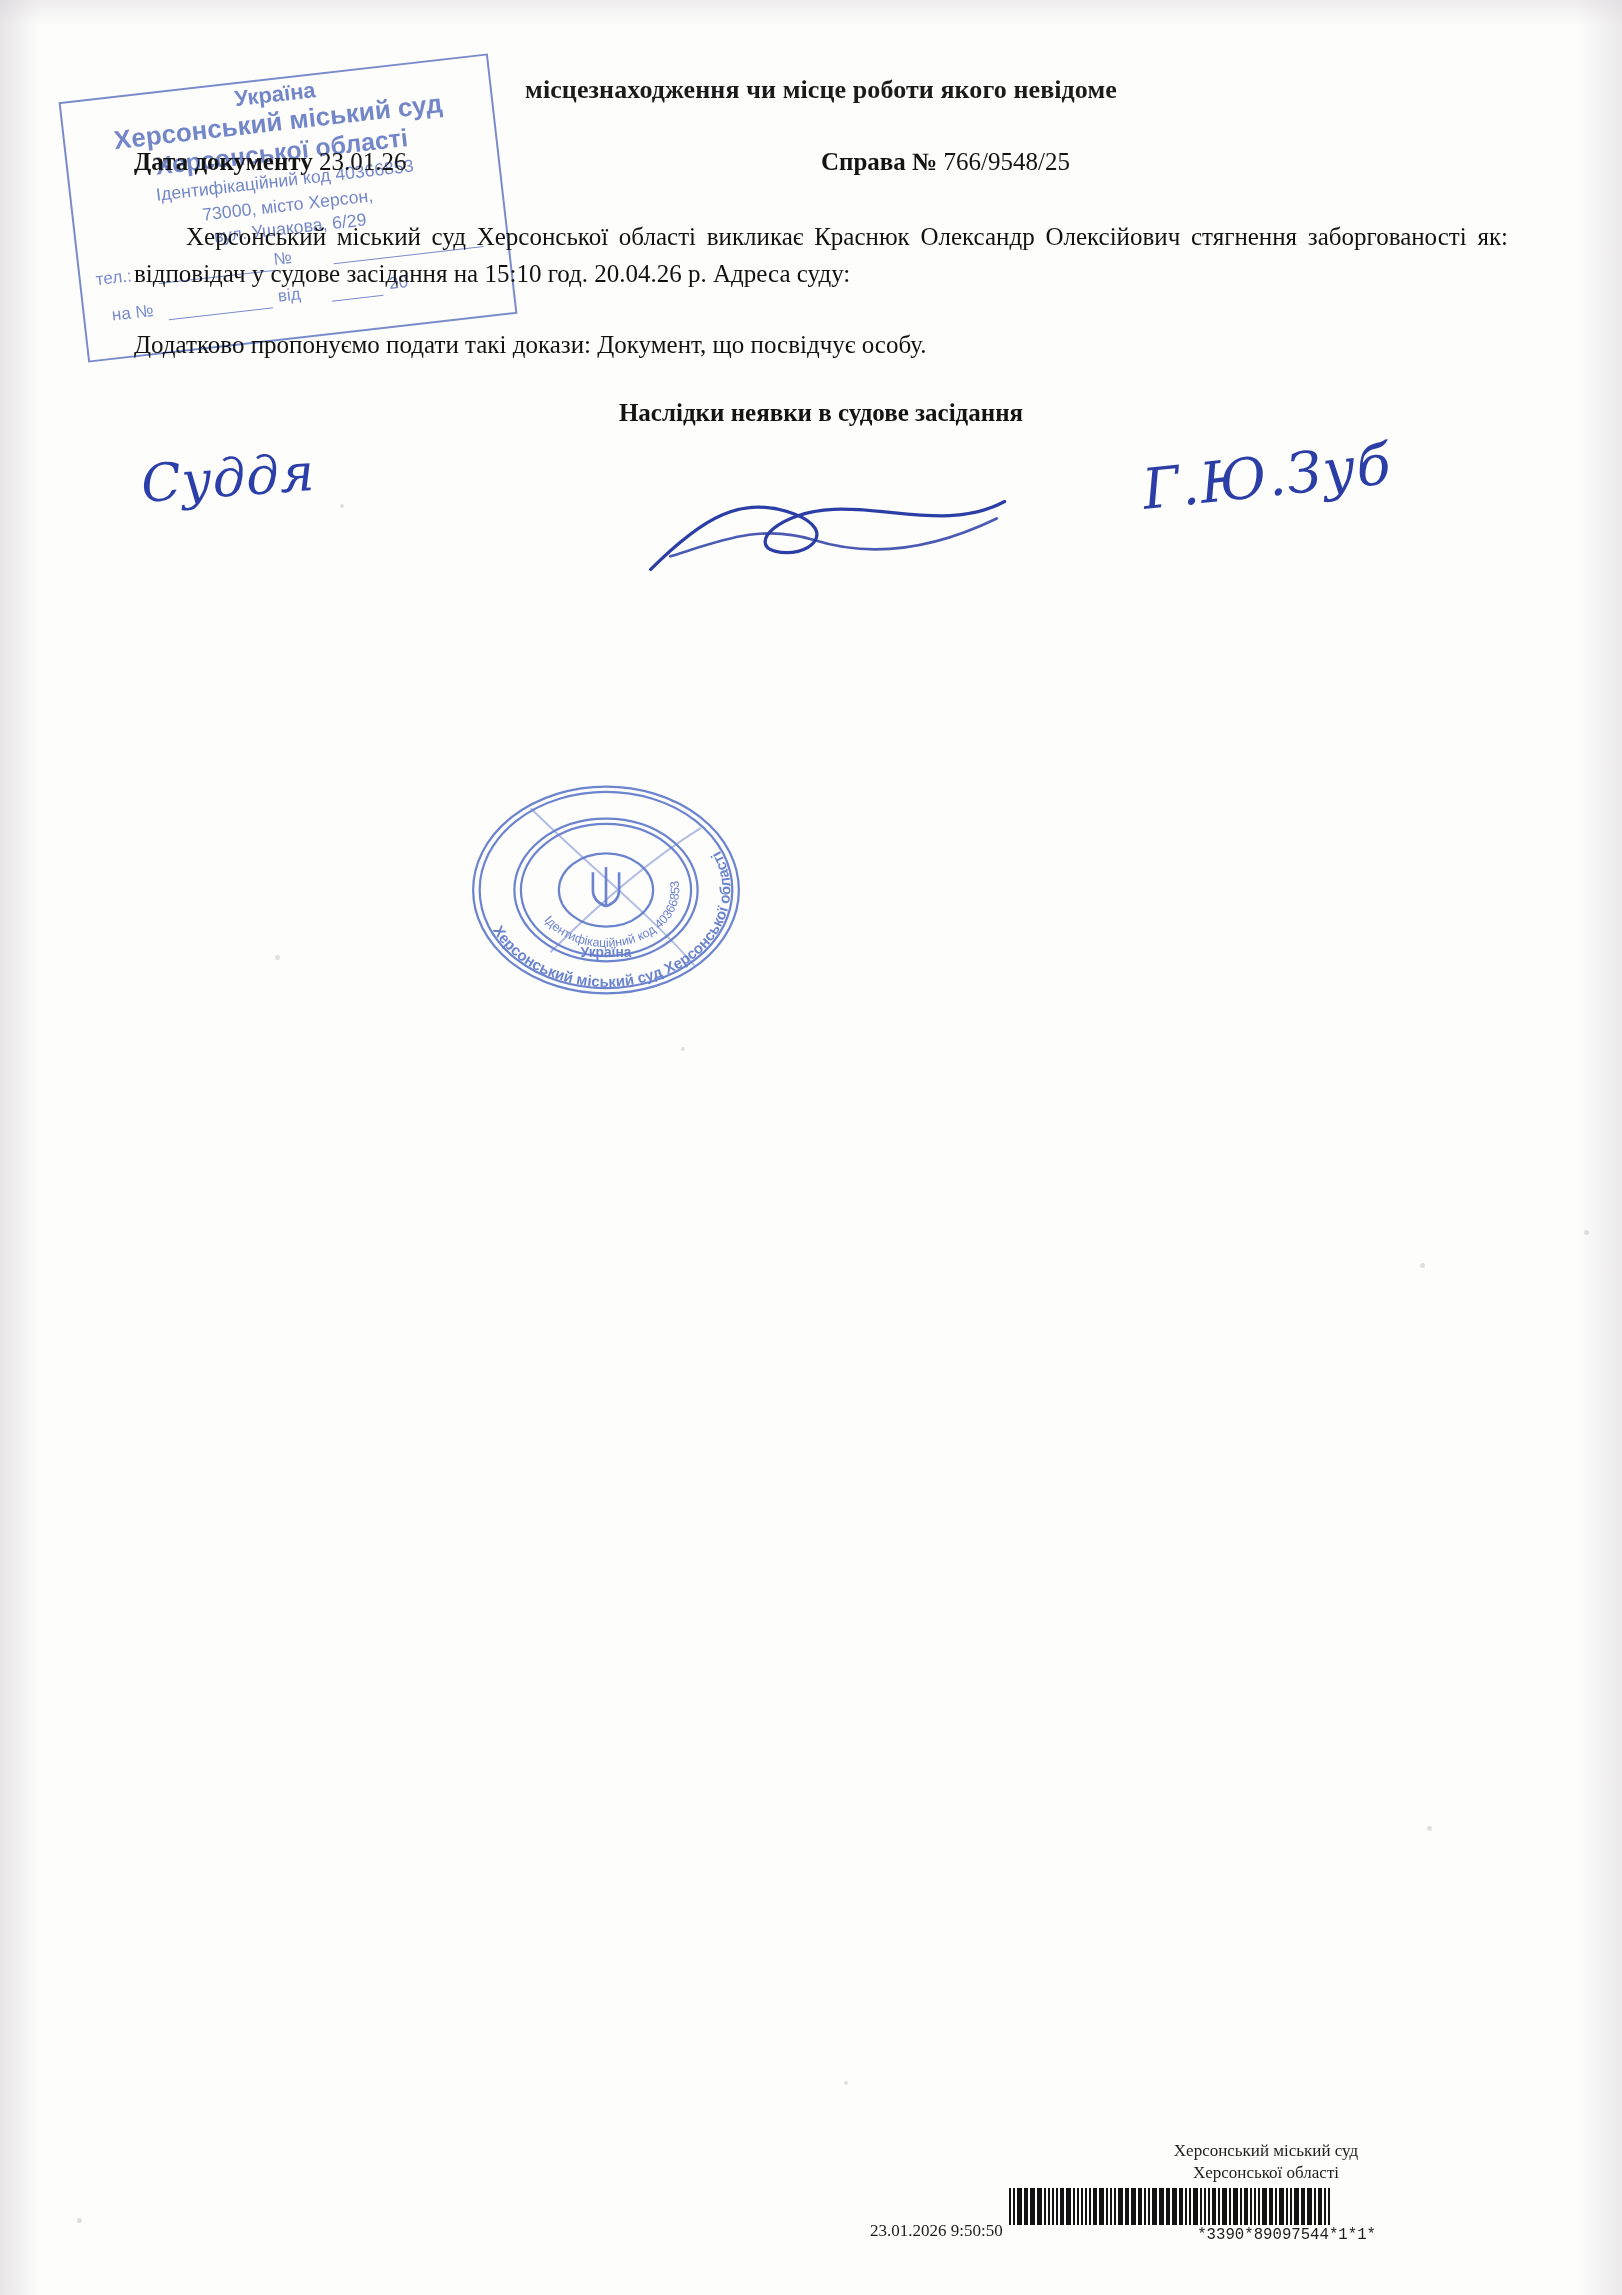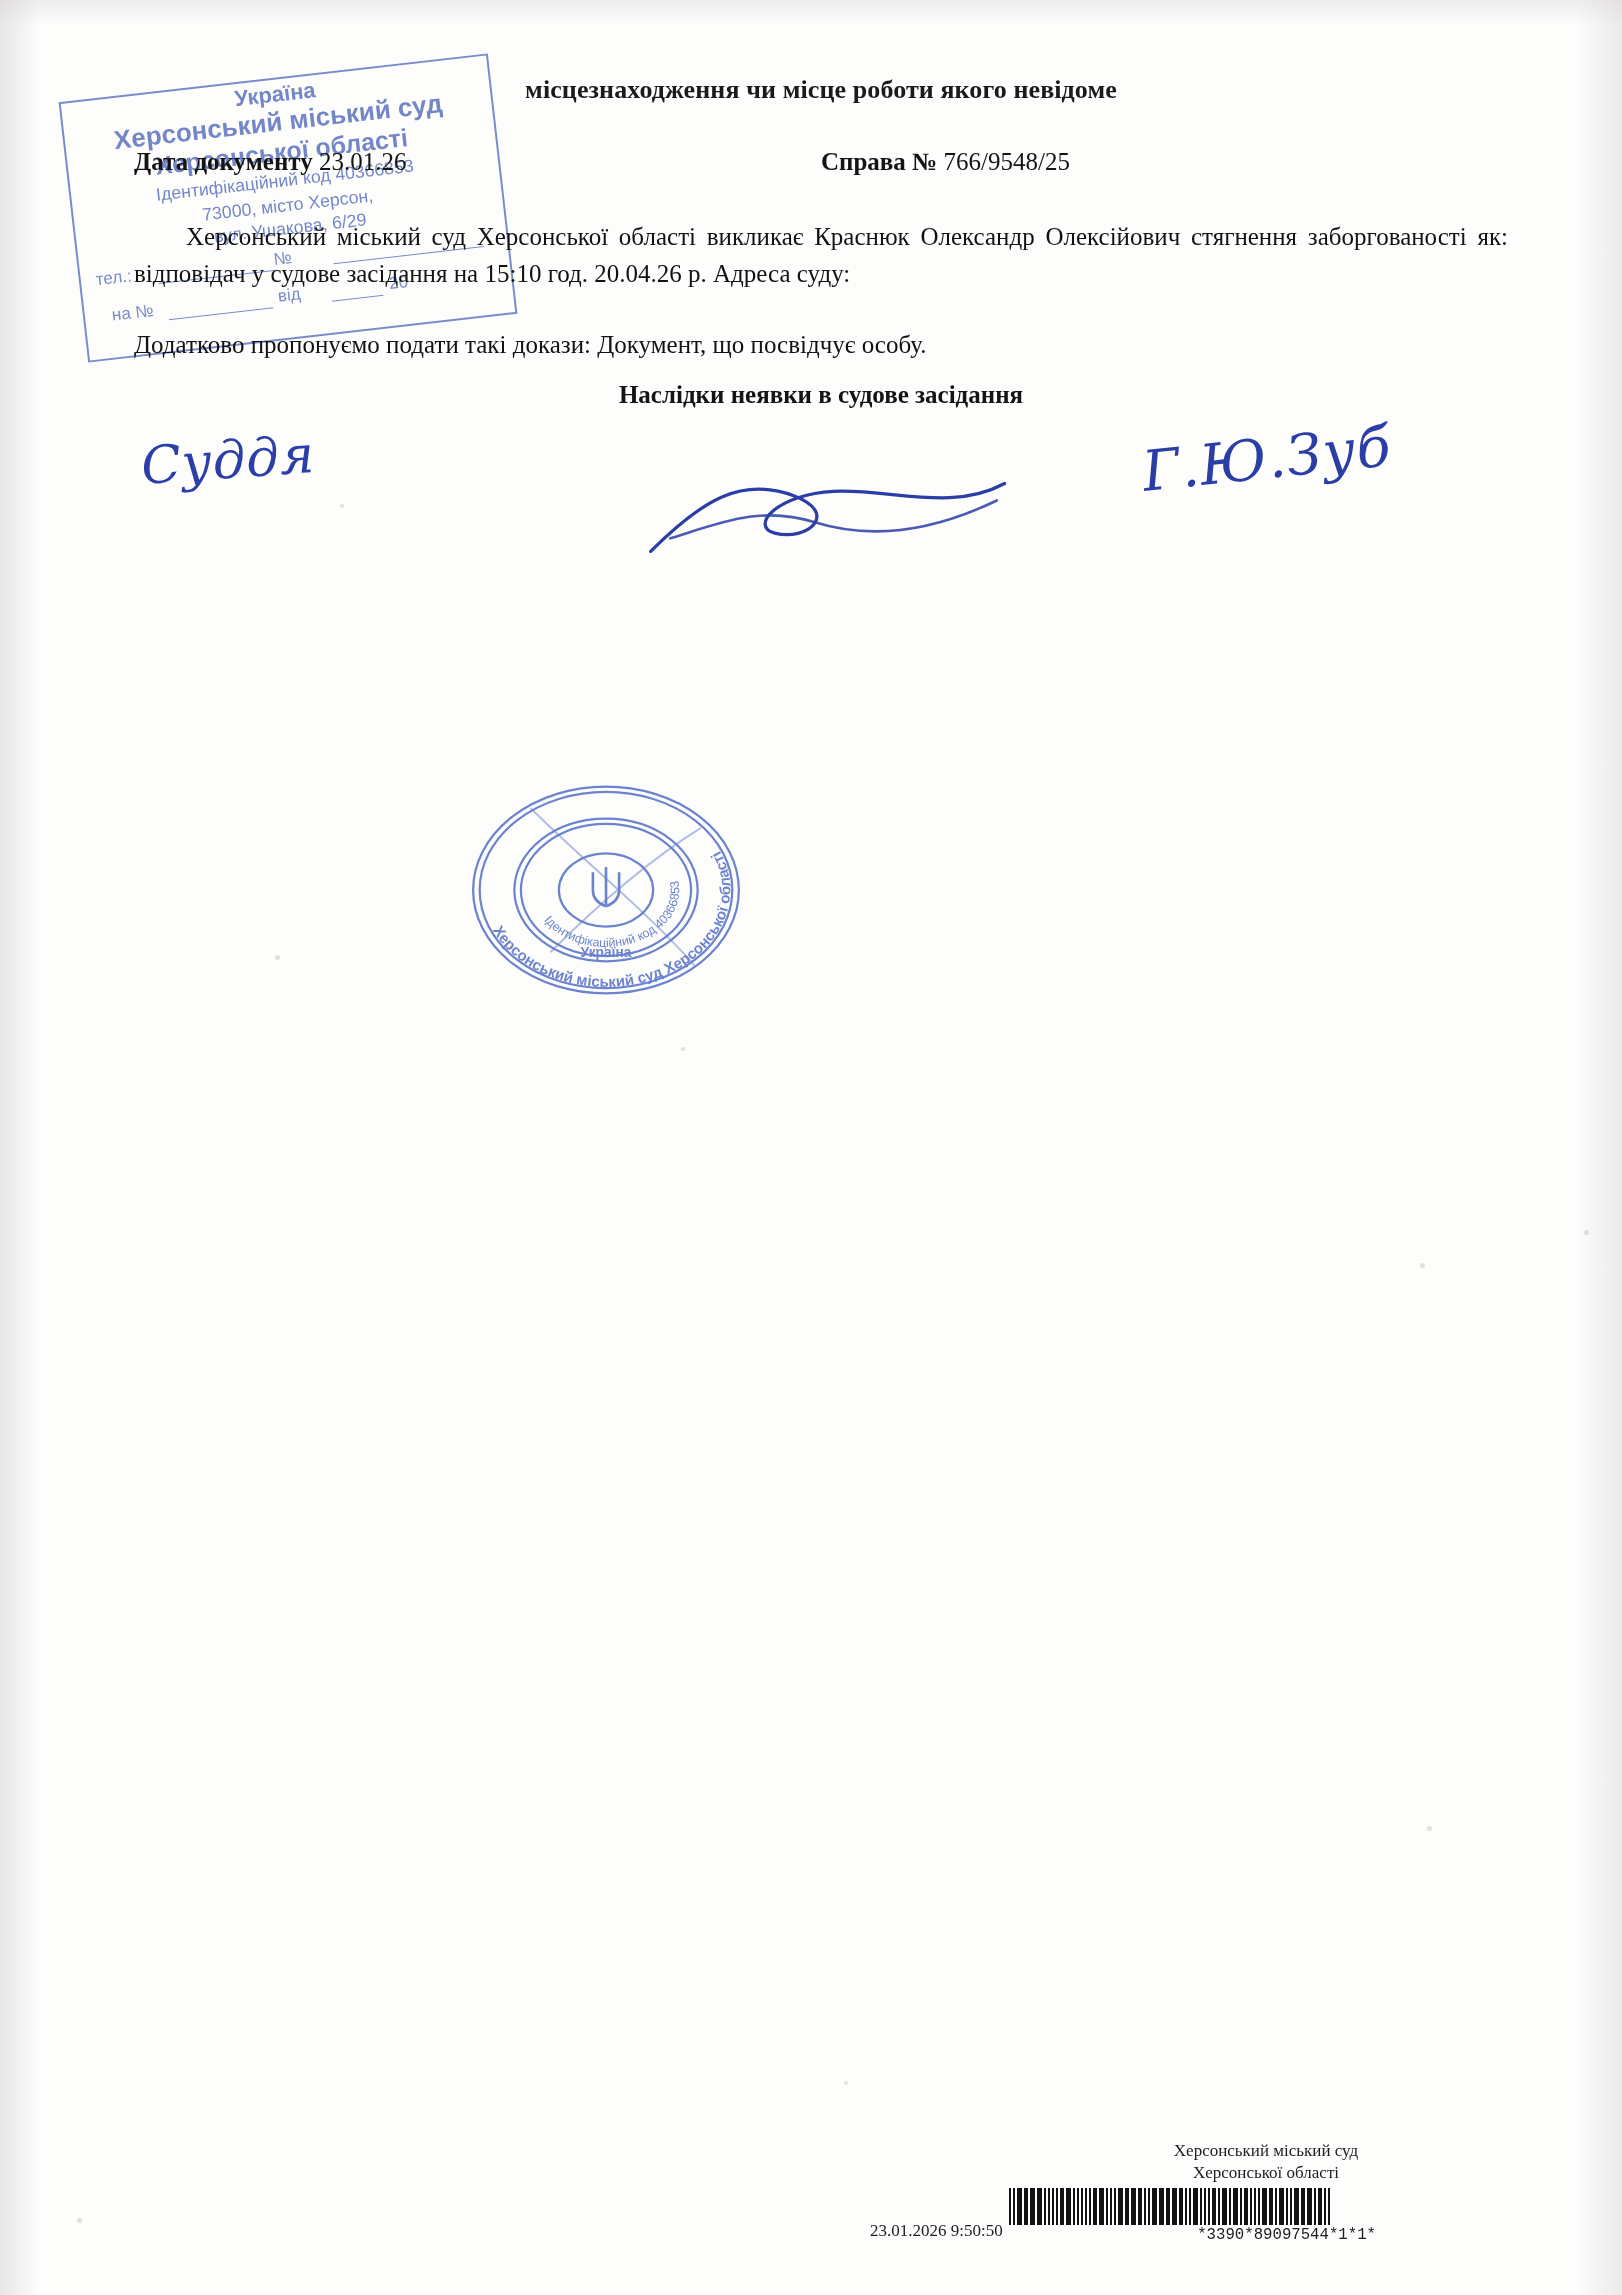--- a/index.html
+++ b/index.html
@@ -100,21 +100,21 @@
 
   .evidence {
     margin-top: 35px;
     font-size: 25px;
     line-height: 1.47;
     color: #121212;
     text-indent: 0;
   }
 
   .section-head {
-    margin-top: 17px;
+    margin-top: 35px;
     font-size: 25px;
     font-weight: bold;
     text-align: center;
     color: #141414;
   }
 
   .consequences-1 {
     margin-top: 38px;
     font-size: 25px;
     line-height: 1.5;

